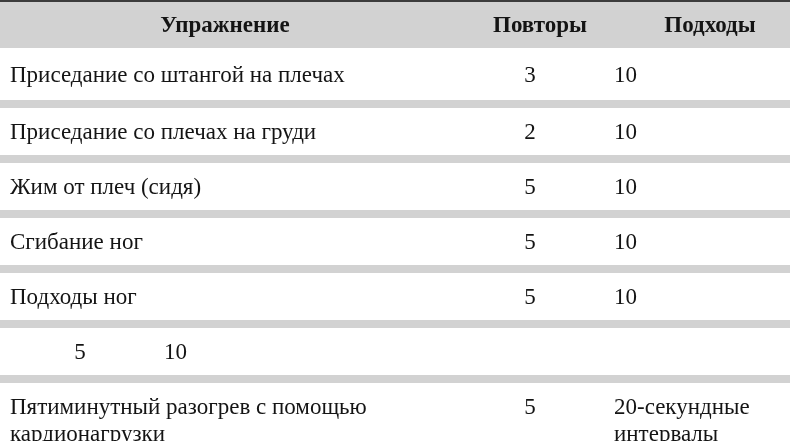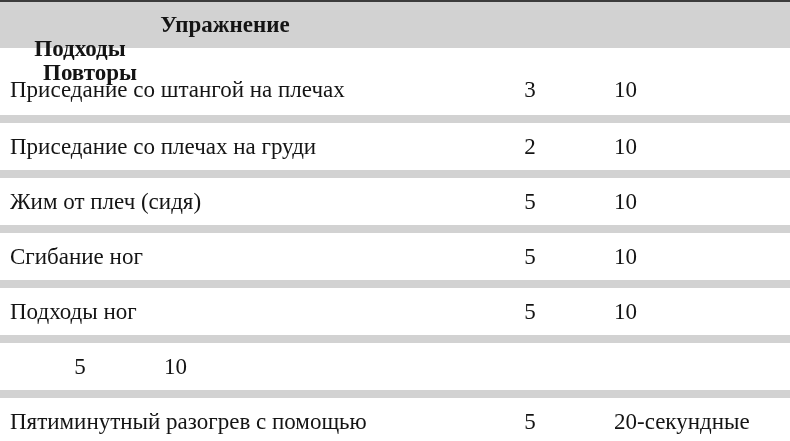--- a/index.html
+++ b/index.html
@@ -22,38 +22,37 @@
     border-top:2px solid var(--top_border);
   }
   .tbl{width:790px;}
   
   .thead{
     display:flex;
     align-items:flex-start;
     background:var(--band);
     height:46px;
     padding-top:11px;
-    flex-direction:column;
   }
   .thead .cell{
     font-weight:bold;
     font-size:23px;
     line-height:24px;
     text-align:center;
   }
   
   .row{
     display:flex;
     align-items:flex-start;
     background:var(--background);
     padding:10px 0 10px 0;
     border-bottom:8px solid var(--band);
   }
   .row:first-child{
-    padding-top:28px;
+    padding-top:13px;
     padding-bottom:12px;
   }
   .row:last-child{
     border-bottom-width:11px;
   }
   .cell{
     font-size:23px;
     line-height:27px;
   }
   .col-ex{
@@ -71,22 +70,22 @@
     padding:0 4px;
   }
 </style>
 </head>
 <body>
 
 <div class="page">
   <div class="tbl">
     <div class="thead">
       <div class="cell col-ex">Упражнение</div>
+      <div class="cell col-reps">Повторы</div>
       <div class="cell col-sets">Подходы</div>
-      <div class="cell col-reps">Повторы</div>
     </div>
     <div class="tbody">
   <div class="row">
     <div class="cell col-ex">Приседание со штангой на плечах</div>
     <div class="cell col-sets">3</div>
     <div class="cell col-reps">10</div>
   </div>
 
   <div class="row">
     <div class="cell col-ex">Приседание со плечах на груди</div>

